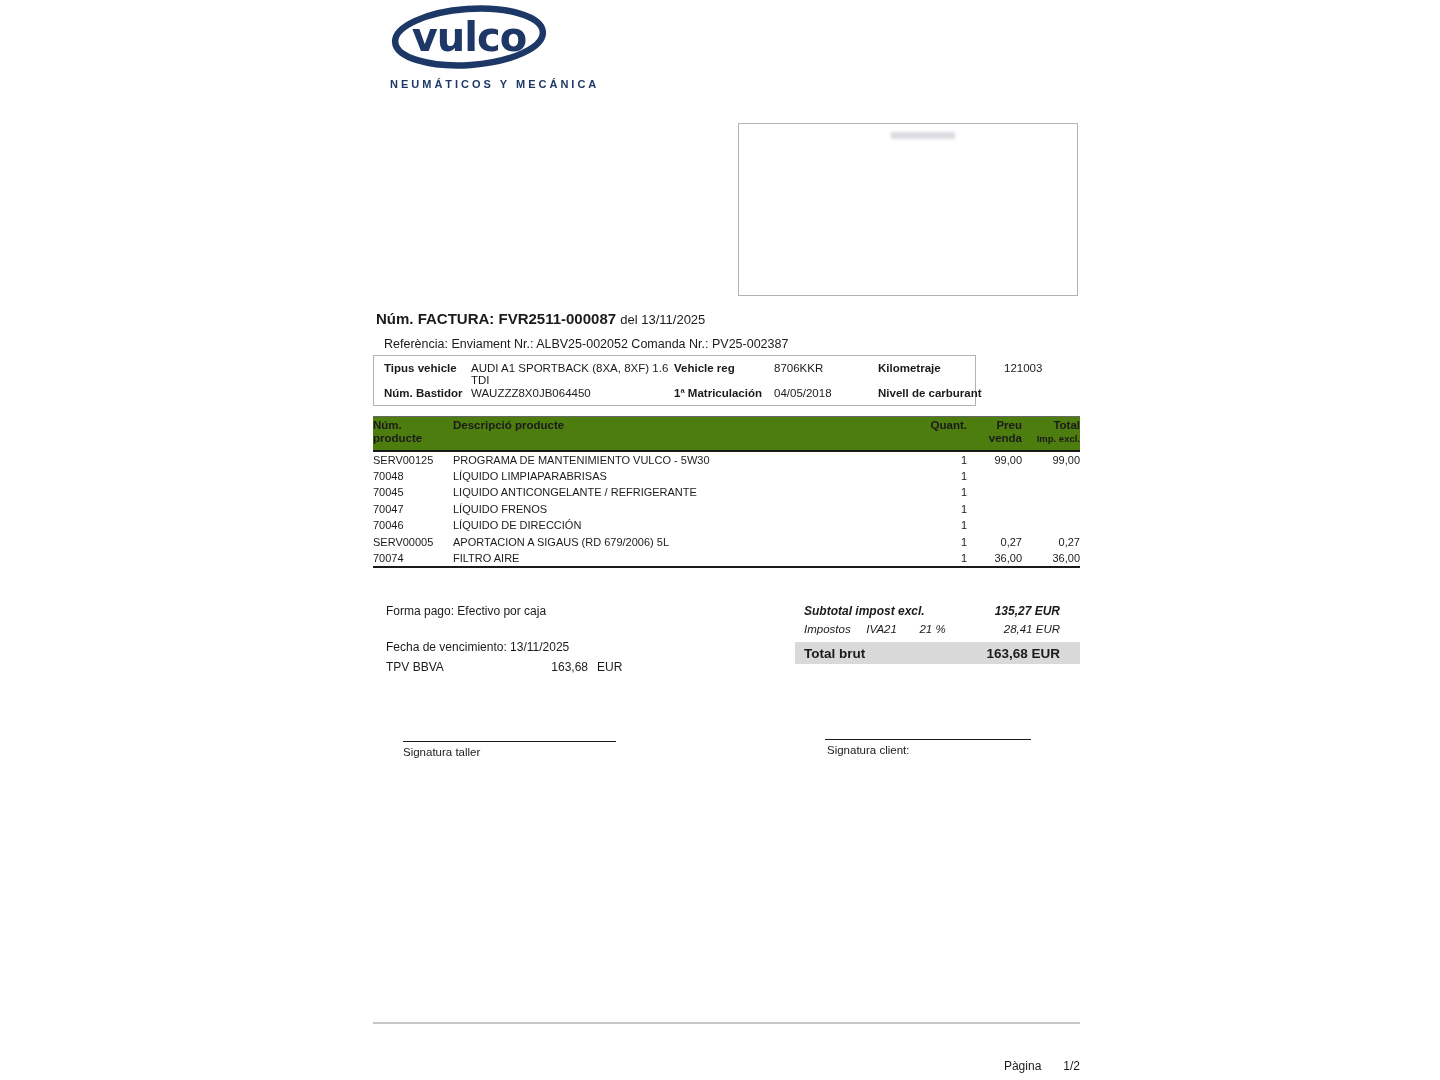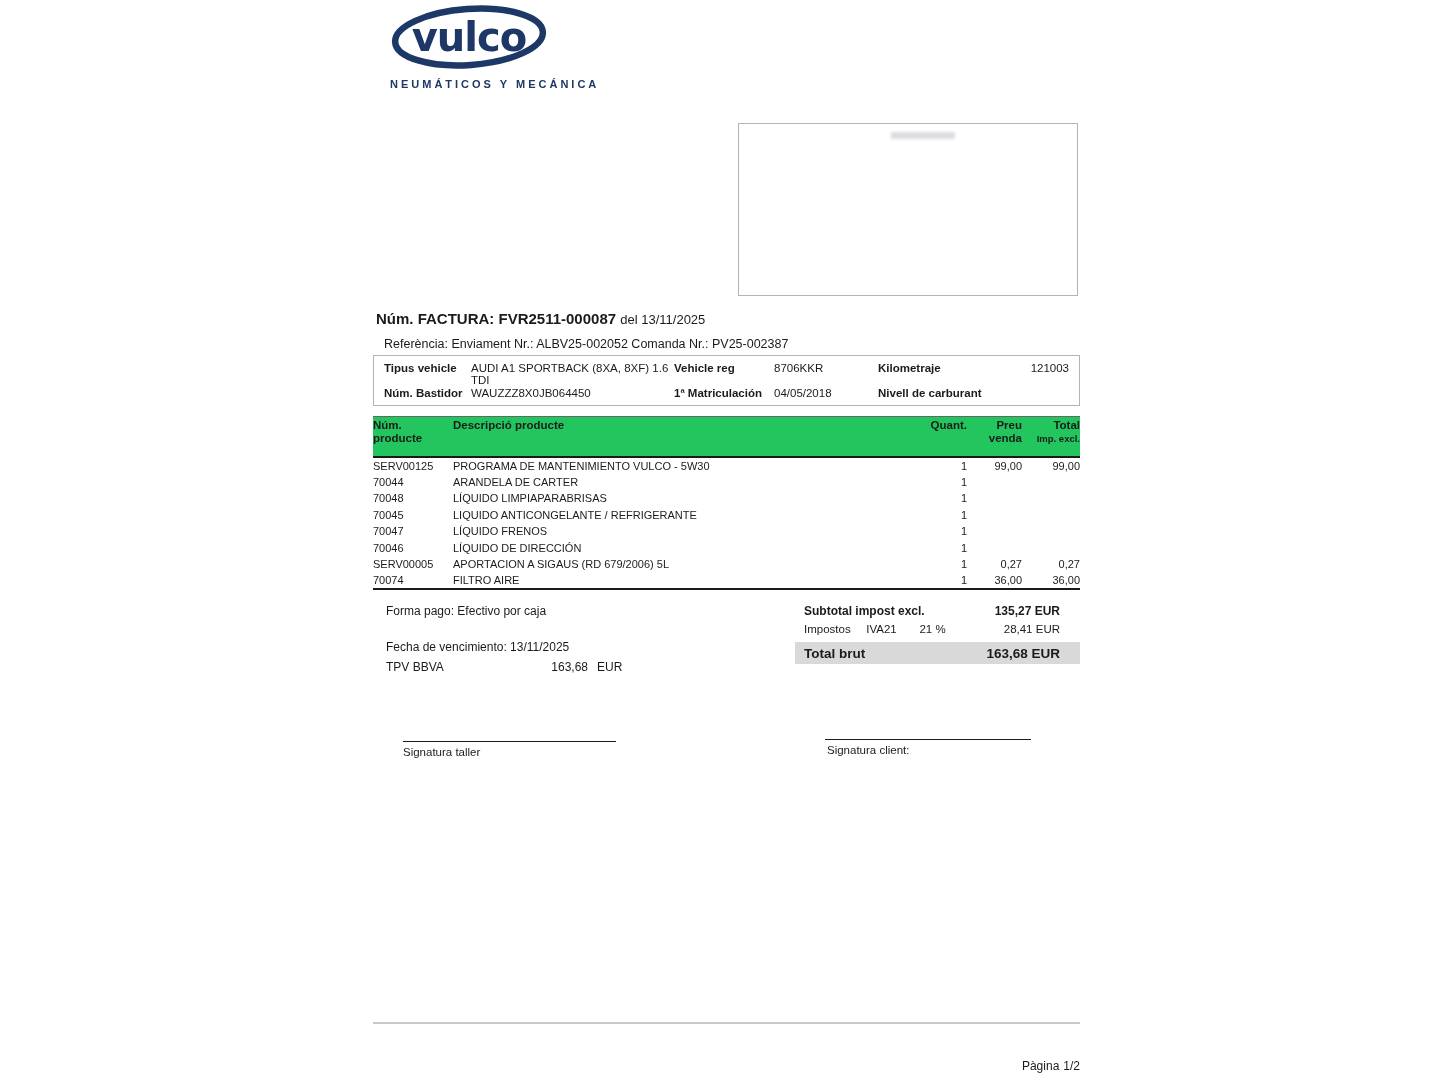--- a/index.html
+++ b/index.html
@@ -33,80 +33,80 @@
   .redact-smudge { position:absolute; left:152px; top:8px; width:64px; height:7px; background:#d2d4d9; filter:blur(1.6px); opacity:.8; }
 
   
   .inv-title { position:absolute; left:3px; top:310px; font-size:15px; white-space:nowrap; }
   .inv-title .num { font-weight:bold; }
   .inv-title .date { font-weight:normal; font-size:13px; }
   .reference { position:absolute; left:11px; top:337px; font-size:12.5px; }
 
   
   .vehicle-table {
-    position:absolute; left:0; top:355px; width:707px; height:51px;
+    position:absolute; left:0; top:355px; width:603px; height:51px;
     border:1px solid #b3b3b3;
     display:grid;
     grid-template-columns:87px 203px 100px 104px 126px 1fr;
     align-content:center; row-gap:1px;
     padding:0 10px;
     font-size:11.5px;
   }
   .vehicle-table .lbl { font-weight:bold; }
   .vehicle-table .val-right { text-align:right; }
 
   
   .product-table {
     position:absolute; left:0; top:416px; width:707px;
     border-collapse:collapse; table-layout:fixed;
     border-bottom:2.5px solid #1a1a1a;
   }
   .product-table th {
-    background:#22c55e;
+    background:#4d7c0f;
     border-top:1px solid #666;
     border-bottom:2px solid #1a1a1a;
     font-size:11.5px; font-weight:bold;
-    vertical-align:top; padding:2px 0 11px;
+    vertical-align:top; padding:2px 0 5px;
     line-height:13px;
   }
   .product-table th.h-left { text-align:left; }
   .product-table th.h-right { text-align:right; }
   .small-sub { font-size:9.5px; }
   .product-table td { font-size:11px; height:16.5px; vertical-align:middle; padding:0; white-space:nowrap; overflow:hidden; }
   .c-num { text-align:left; padding-left:3px; }
   .c-desc { text-align:left; }
   .c-qty, .c-price, .c-total { text-align:right; }
   .pad-l3 { padding-left:3px; }
 
   
   .pay-line { position:absolute; left:13px; font-size:12px; white-space:nowrap; }
   .tpv-amount { position:absolute; left:150px; width:65px; text-align:right; font-size:12px; }
   .tpv-eur { position:absolute; left:224px; font-size:12px; }
 
   
   .totals { position:absolute; left:422px; top:603px; width:285px; }
-  .tot-row { display:flex; justify-content:space-between; padding:0 20px 1px 9px; line-height:17px; }
+  .tot-row { display:flex; justify-content:space-between; padding:0 20px 1px 9px; line-height:17px;font-style:italic; }
   .tot-row.bold { font-weight:bold; font-size:12px; }
   .tot-row.tax { font-size:11.5px; }
   .tax-left .t1 { display:inline-block; width:59px; }
   .tax-left .t2 { display:inline-block; width:50px; }
   .tot-bar {
     margin-top:3px; height:22px; background:#d9d9d9;
     display:flex; justify-content:space-between; align-items:center;
     padding:0 20px 0 9px;
     font-size:13.5px; font-weight:bold;
   }
 
   
   .sig-line { position:absolute; border-top:1.5px solid #1a1a1a; }
   .sig-label { position:absolute; font-size:11.5px; }
 
   
   .bottom-divider { position:absolute; left:0; top:1022px; width:707px; border-top:2px solid #c8c8c8; }
-  .page-footer { position:absolute; right:0; top:1059px; font-size:12px; display:flex; gap:4px; }
+  .page-footer { position:absolute; right:0; top:1059px; font-size:12px; display:flex; gap:22px; }
 </style>
 </head>
 <body>
 
 <div class="content">
 
   <div class="brand">
     <svg class="logo-svg" width="160" height="64" viewBox="0 0 160 64">
       <ellipse cx="80" cy="32" rx="74" ry="28" fill="none" stroke="#1d3766" stroke-width="6.5" transform="rotate(-4 80 32)"></ellipse>
       <text x="80" y="46" text-anchor="middle" font-family="DejaVu Sans, sans-serif" font-weight="bold" font-size="40" letter-spacing="-1" fill="#1d3766">vulco</text>
@@ -164,27 +164,20 @@
     </thead>
     <tbody>
     <tr>
       <td class="c-num">SERV00125</td>
       <td class="c-desc">PROGRAMA DE MANTENIMIENTO VULCO - 5W30</td>
       <td class="c-qty">1</td>
       <td class="c-price">99,00</td>
       <td class="c-total">99,00</td>
     </tr>
 
-    <tr>
-      <td class="c-num">70044</td>
-      <td class="c-desc">ARANDELA DE CARTER</td>
-      <td class="c-qty">1</td>
-      <td class="c-price"></td>
-      <td class="c-total"></td>
-    </tr>
 
     <tr>
       <td class="c-num">70048</td>
       <td class="c-desc">LÍQUIDO LIMPIAPARABRISAS</td>
       <td class="c-qty">1</td>
       <td class="c-price"></td>
       <td class="c-total"></td>
     </tr>
 
     <tr>

